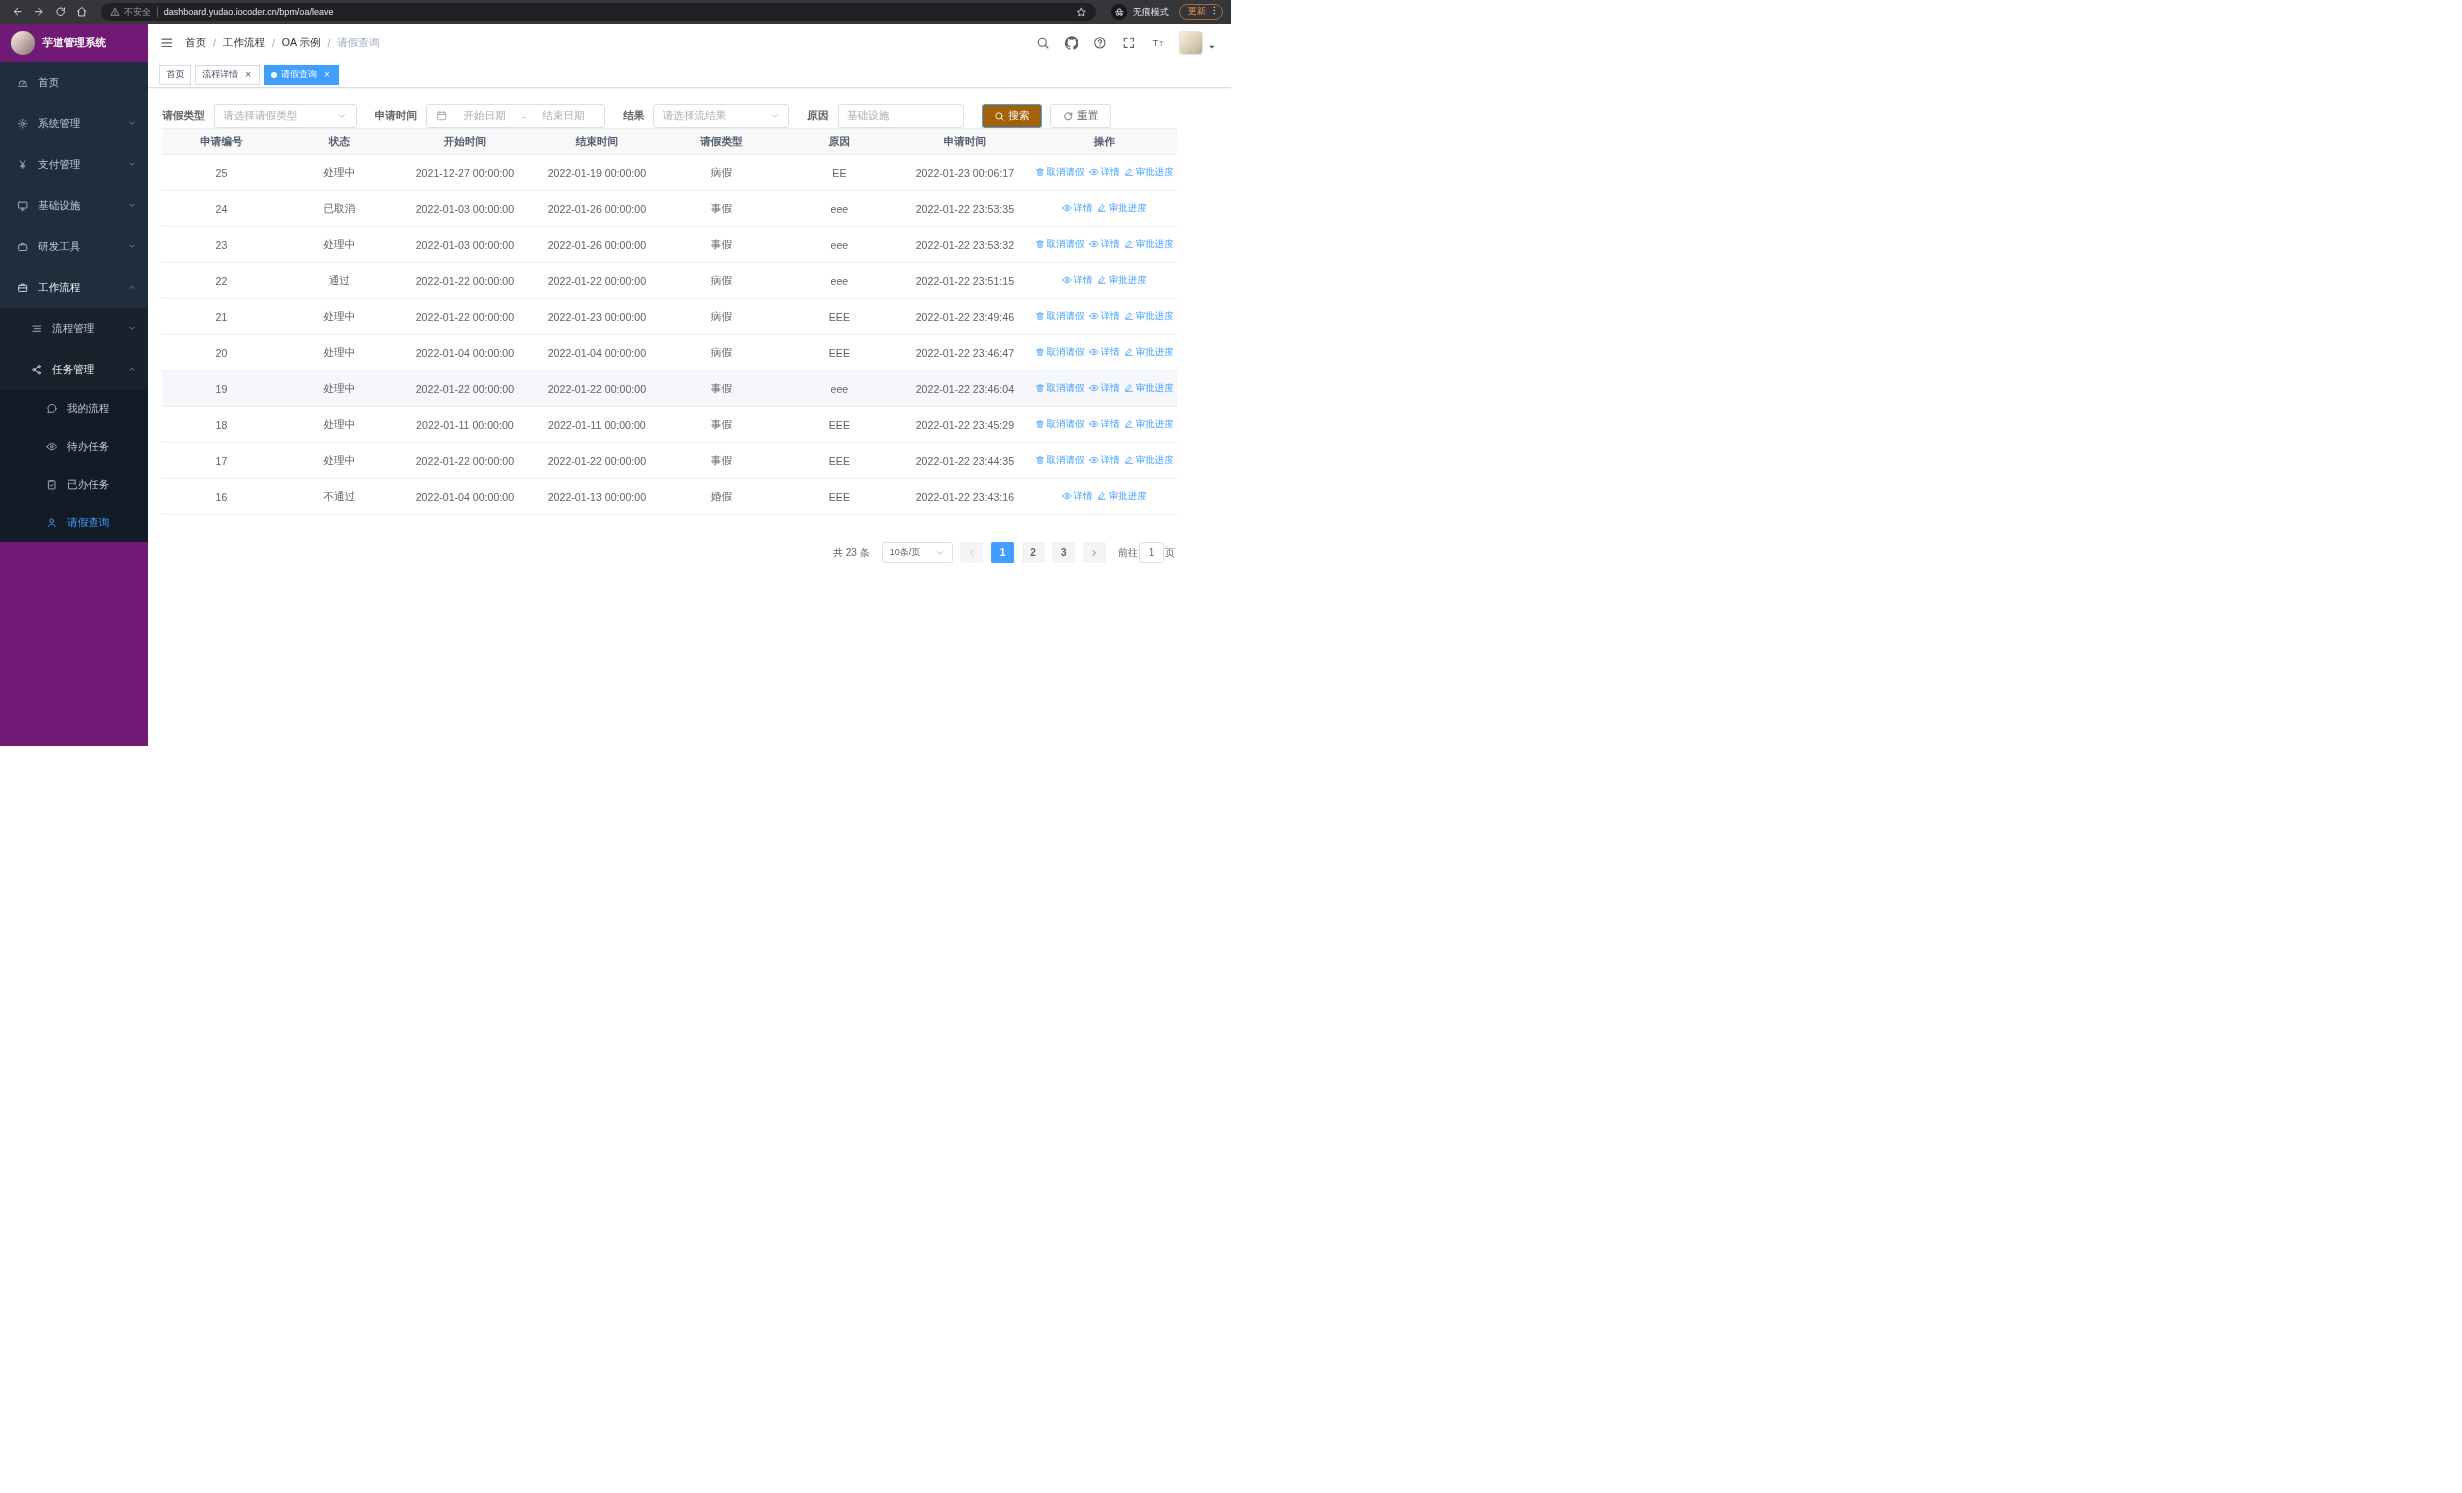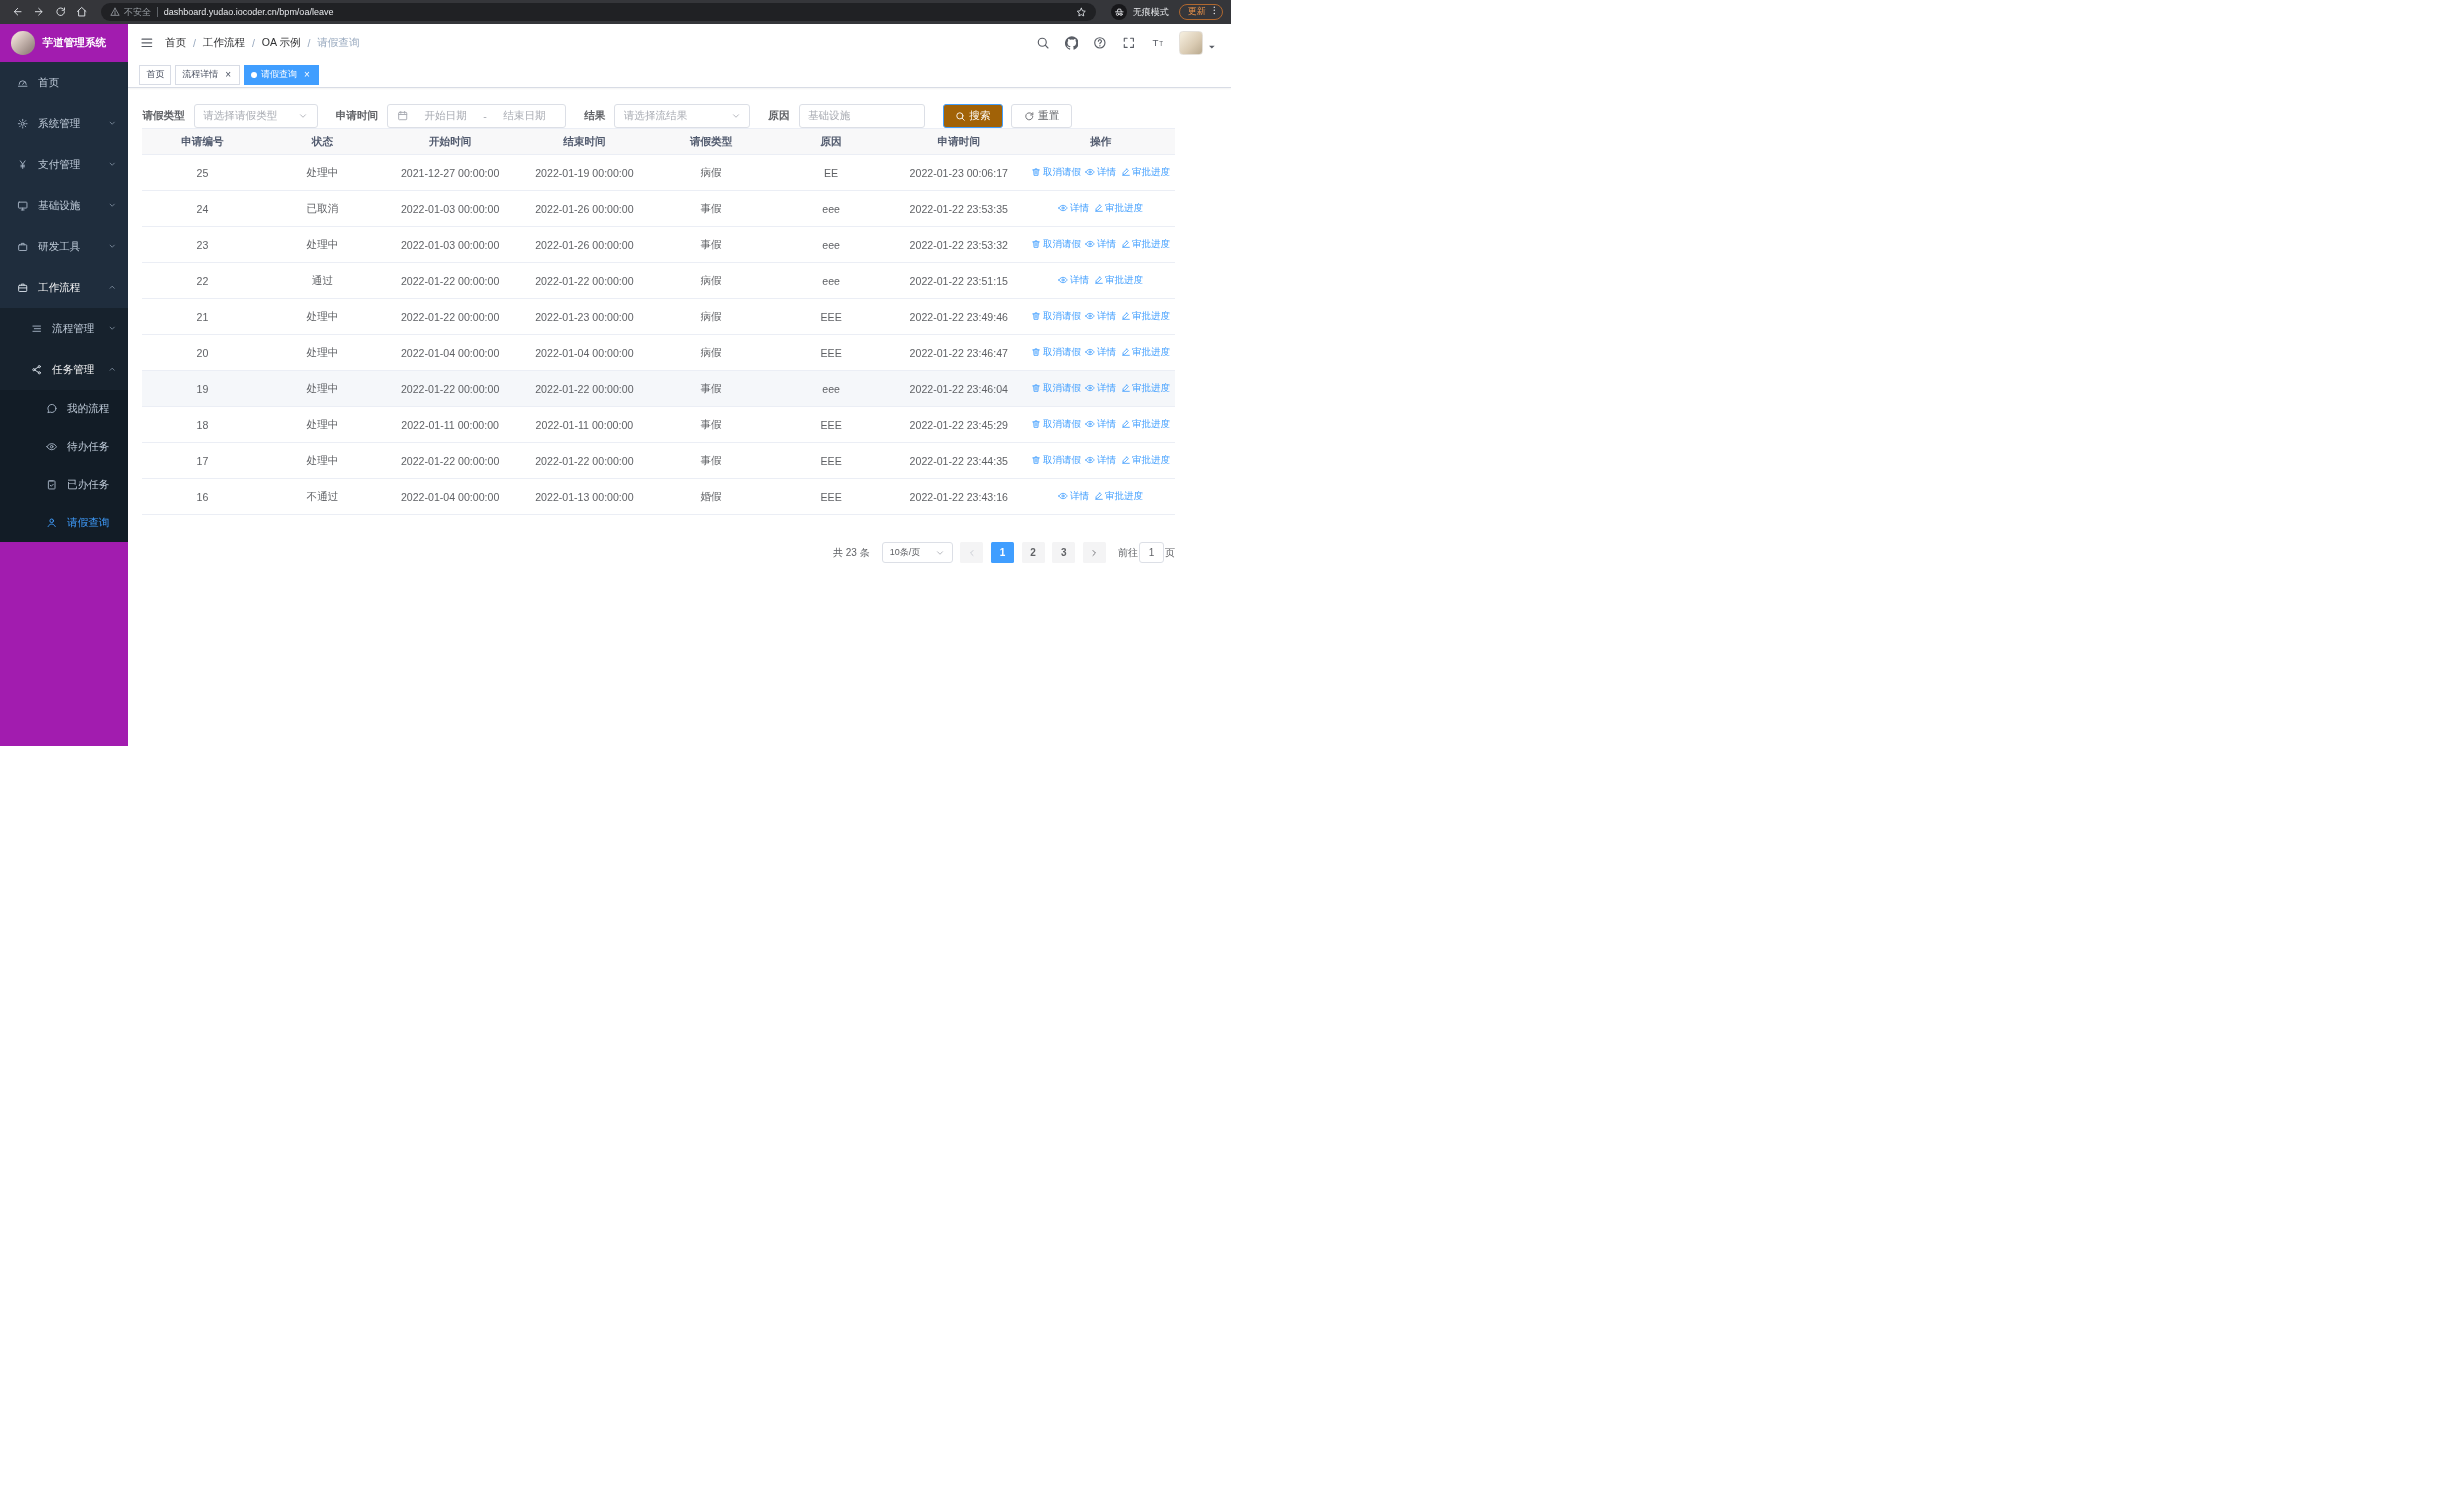--- a/index.html
+++ b/index.html
@@ -22,21 +22,21 @@
   .star-btn svg{width:10.6px;height:10.6px}
   .incog{display:flex;align-items:center;gap:5.3px;color:#e8eaed;font-size:9px;margin:0 6px;white-space:nowrap}
   .incog-circle{width:16.7px;height:16.7px;border-radius:50%;background:#17171a;display:flex;align-items:center;justify-content:center;color:#e8eaed}
   .incog-circle svg{width:10.6px;height:10.6px}
   .update-pill{height:16.7px;border:0.8px solid #b0682f;border-radius:9px;display:flex;align-items:flex-start;gap:3px;padding:0 3px 0 7.6px;color:#ee9449;font-size:9px;background:transparent;margin-left:3px}
   .update-pill .icon{color:#dee1e6}
   .update-pill .icon svg{width:10.6px;height:10.6px}
 
   
   .app{display:flex;height:722px}
-  .sidebar{width:128px;flex-shrink:0;background:#a21caf;overflow:hidden}
+  .sidebar{width:148px;flex-shrink:0;background:#701a75;overflow:hidden}
   .logo{height:38px;display:flex;align-items:center;gap:7.6px;padding-left:11.4px}
   .logo-img{width:23.6px;height:23.6px;border-radius:50%;background:linear-gradient(135deg,#e8d8d0 20%,#9b8a84 80%);flex-shrink:0}
   .logo-title{color:#fff;font-weight:700;font-size:10.6px;white-space:nowrap}
   .menu-item{display:flex;align-items:center;font-size:10.6px;color:#bfcbd9;cursor:pointer;white-space:nowrap}
   .menu-item.lvl1{height:41px;padding:0 12px 0 16px;background:#1f2d3d}
   .menu-item.lvl2{height:41px;padding:0 12px 0 30px;background:#17222d}
   .menu-item.lvl3{height:38px;padding:0 12px 0 45px;background:#121c26}
   .menu-item.open{color:#f4f4f5}
   .menu-item.active{color:#409eff}
   .mi-icon{width:13.7px;margin-right:8.4px;color:#a3b1c2}
@@ -75,21 +75,21 @@
   .content{flex:1;padding:16px 56px 0 14.4px;min-width:0}
 
   .filter-row{display:flex;align-items:center}
   .f-item{display:flex;align-items:center;margin-right:18px}
   .f-label{font-size:10.6px;font-weight:600;color:#606266;margin-right:9px;white-space:nowrap}
   .input{height:24px;border:0.8px solid #dcdfe6;border-radius:3px;background:#fff;display:flex;align-items:center;padding:0 8.4px;font-size:10.6px;cursor:pointer}
   .ph{color:#a8abb2;white-space:nowrap;overflow:hidden}
   .grow{flex:1}
   .sel-caret{color:#a8abb2;margin-left:4.6px}
   .sel-caret svg{width:10px;height:10px}
-  .w-select1{width:124px}
+  .w-select1{width:143px}
   .w-range{width:179px;gap:5.3px}
   .w-range .ph{flex:1;text-align:center}
   .range-sep{color:#a8abb2}
   .w-select2{width:136px}
   .w-input{width:126px}
   .cal{color:#a8abb2}
   .cal svg{width:11.4px;height:11.4px}
 
   .btn{height:24px;display:inline-flex;align-items:center;gap:3.8px;padding:0 11.4px;border-radius:3px;border:0.8px solid #dcdfe6;background:#fff;color:#606266;font-size:10.6px}
   .btn .icon svg{width:10.6px;height:10.6px}

